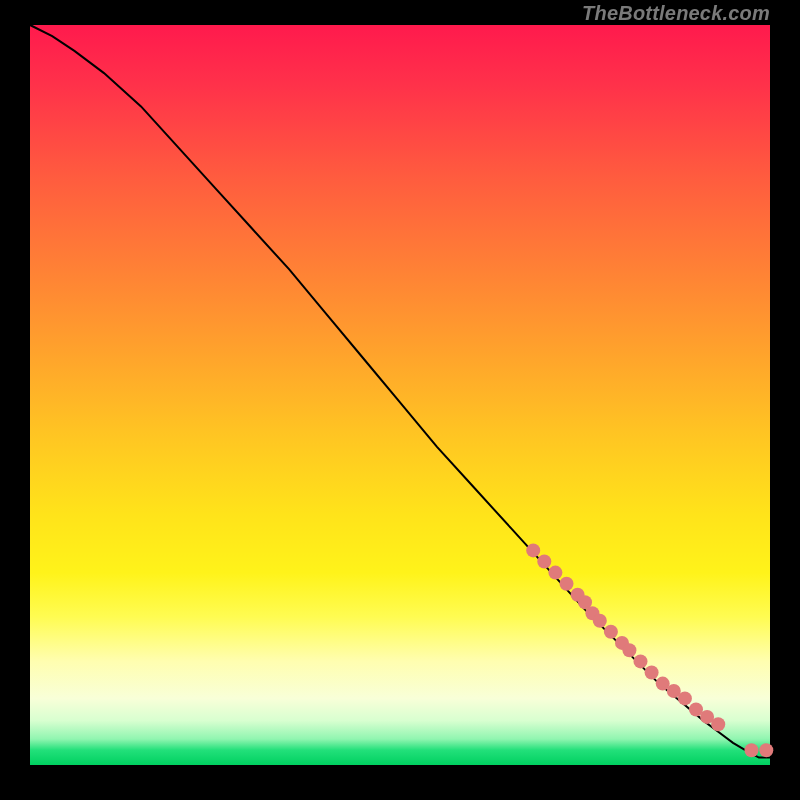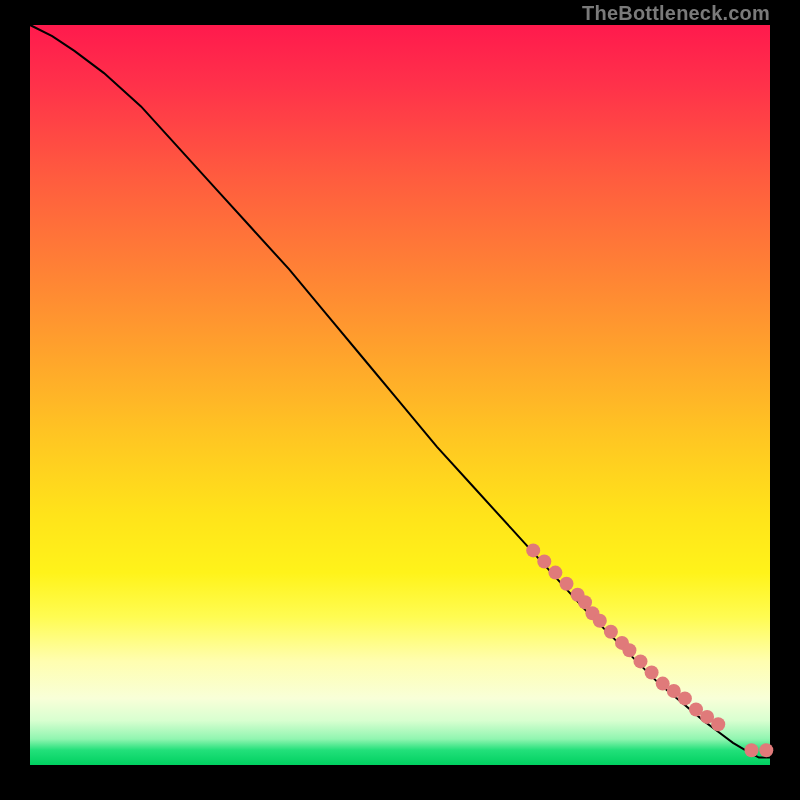--- a/index.html
+++ b/index.html
@@ -63,20 +63,21 @@
   }
   .watermark {
     position: absolute;
     top: 2px;
     right: 30px;
     color: #7a7a7a;
     font-size: 20px;
     font-weight: 600;
     letter-spacing: 0.2px;
     user-select: none;
+    font-style: italic;
   }
 </style>
 </head>
 <body>
 
 <div class="stage">
 
   <div class="watermark">TheBottleneck.com</div>
 
   <div class="plot-area">

